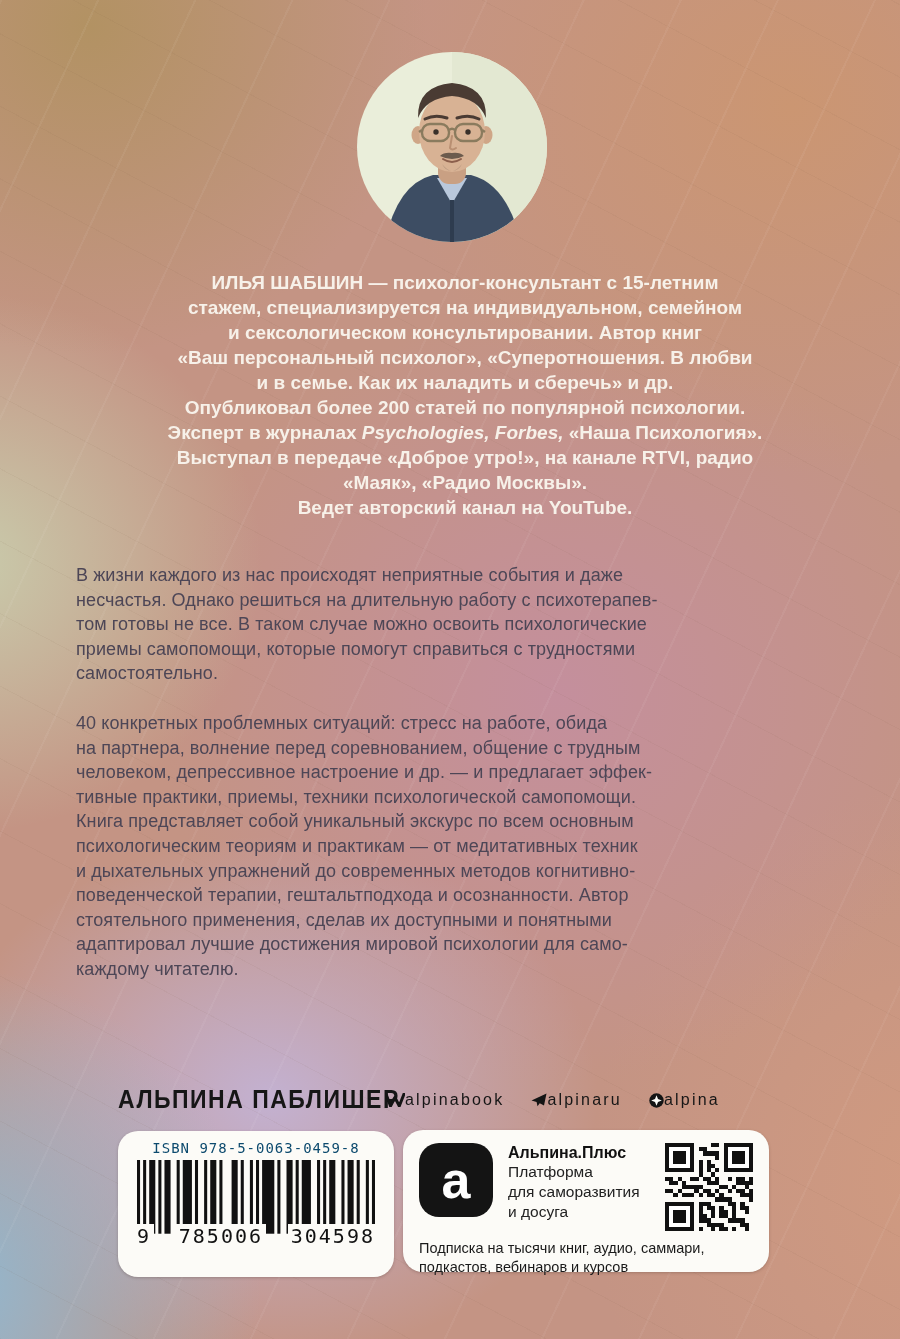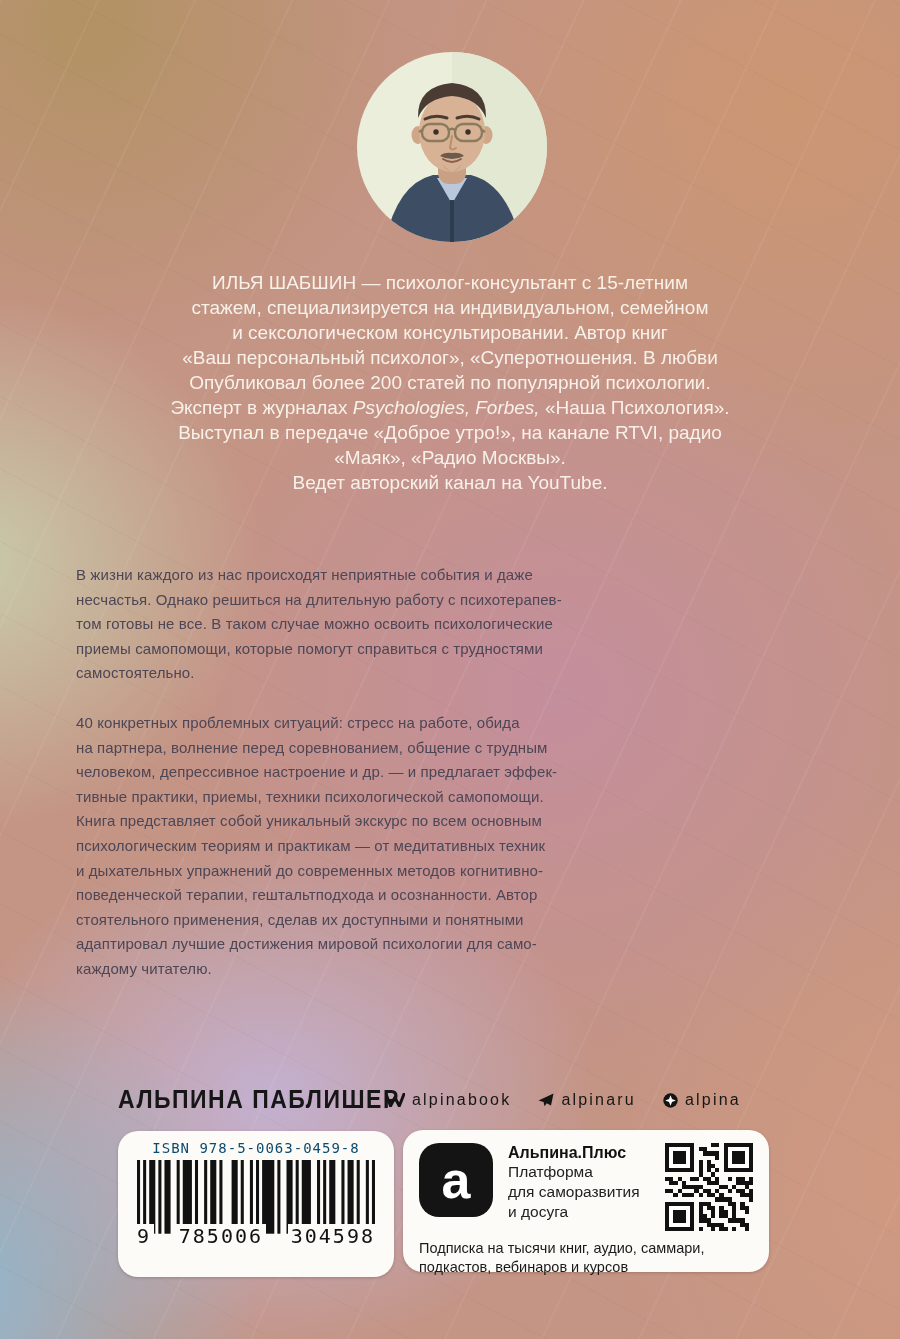--- a/index.html
+++ b/index.html
@@ -16,33 +16,33 @@
       radial-gradient(ellipse 62% 40% at 62% 52%, #c48f9d 0%, rgba(196,143,157,0) 72%),
       radial-gradient(ellipse 55% 42% at 104% 88%,#d09a80 0%, rgba(208,154,128,0) 70%);
   }
   .texture{position:absolute;inset:0;pointer-events:none;
     background:
       repeating-linear-gradient(115deg, rgba(255,255,255,.05) 0 2px, rgba(255,255,255,0) 2px 88px),
       repeating-linear-gradient(28deg,  rgba(110,80,55,.05)   0 1px, rgba(110,80,55,0)  1px 64px);}
   .portrait{position:absolute;left:357px;top:52px;width:190px;height:190px;border-radius:50%;overflow:hidden;}
   .portrait svg{display:block;width:100%;height:100%;}
 
-  .bio{position:absolute;left:80px;top:270px;width:740px;text-align:center;
-       color:#f7f1e9;font-weight:normal;font-size:19px;line-height:25px;}
+  .bio{position:absolute;left:95px;top:270px;width:740px;text-align:center;
+       color:#f7f1e9;font-weight:bold;font-size:19px;line-height:25px;}
   .bio em{font-style:italic;}
 
   .para{position:absolute;left:76px;width:780px;color:#4d4656;
-        font-size:15px;line-height:24.6px;letter-spacing:.1px;}
+        font-size:18px;line-height:24.6px;letter-spacing:.1px;}
   .p1{top:563px;}
   .p2{top:711px;}
 
   .brand-logo{position:absolute;left:118px;top:1084px;color:#161616;
       font-size:23px;font-weight:bold;letter-spacing:1.5px;transform:scaleY(1.12);transform-origin:left top;}
   .socials{position:absolute;left:385px;top:1091px;display:flex;gap:27px;align-items:center;color:#161616;}
-  .social{display:flex;align-items:center;gap:7px;font-size:16px;letter-spacing:2.2px;}
+  .social{display:flex;align-items:center;font-size:16px;letter-spacing:2.2px;}
   .social svg{display:block;}
 
   .card{position:absolute;background:#fcfbf7;border-radius:20px;box-shadow:0 1px 3px rgba(60,40,30,.25);}
   .isbn-card{left:118px;top:1131px;width:276px;height:146px;text-align:center;padding-top:9px;box-sizing:border-box;}
   .isbn-label{font-family:"DejaVu Sans Mono", monospace;font-size:14px;letter-spacing:1px;color:#0c4a6e;}
   .isbn-card svg{display:block;margin:4px auto 0;width:238px;height:86px;}
   .isbn-digits{display:flex;justify-content:space-between;padding:0 16px;margin-top:-22px;position:relative;
       font-family:"DejaVu Sans Mono", monospace;font-size:20px;letter-spacing:2px;color:#111;}
   .isbn-digits span{background:#fcfbf7;padding:0 3px;}
 
@@ -92,20 +92,21 @@
         <path d="M86 107 Q95 113 104 107" stroke="#8c5f4c" stroke-width="2" fill="none" stroke-linecap="round"></path>
       </g>
     </svg>
   </div>
 
   <div class="bio">
     <div>ИЛЬЯ ШАБШИН — психолог-консультант с 15-летним</div>
     <div>стажем, специализируется на индивидуальном, семейном</div>
     <div>и сексологическом консультировании. Автор книг</div>
     <div>«Ваш персональный психолог», «Суперотношения. В любви</div>
+    <div>и в семье. Как их наладить и сберечь» и др.</div>
     <div>Опубликовал более 200 статей по популярной психологии.</div>
     <div><span>Эксперт в журналах </span><em>Psychologies, Forbes,</em><span> «Наша Психология».</span></div>
     <div>Выступал в передаче «Доброе утро!», на канале RTVI, радио</div>
     <div>«Маяк», «Радио Москвы».</div>
     <div>Ведет авторский канал на YouTube.</div>
   </div>
 
   <div class="para p1">
     <div>В жизни каждого из нас происходят неприятные события и даже</div>
     <div>несчастья. Однако решиться на длительную работу с психотерапев-</div>

